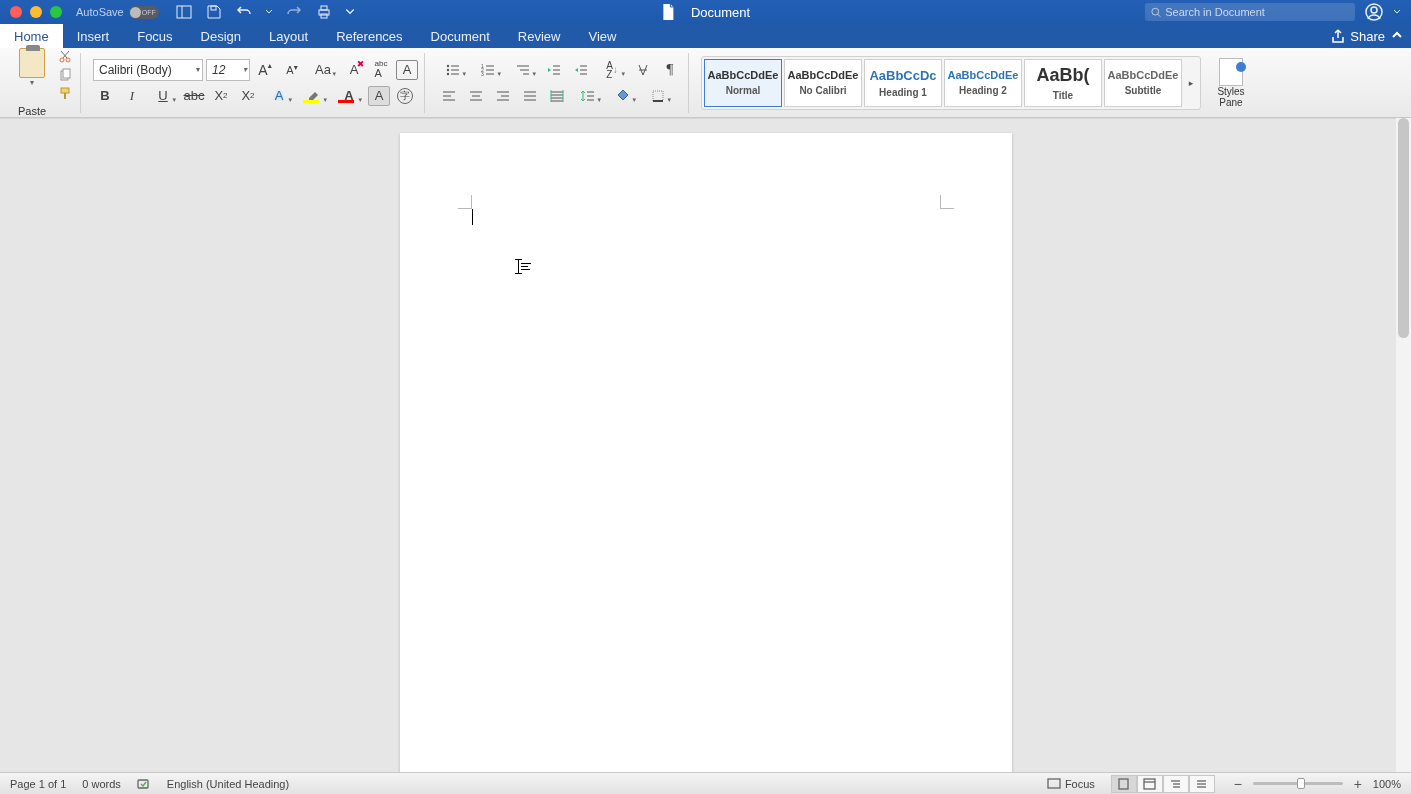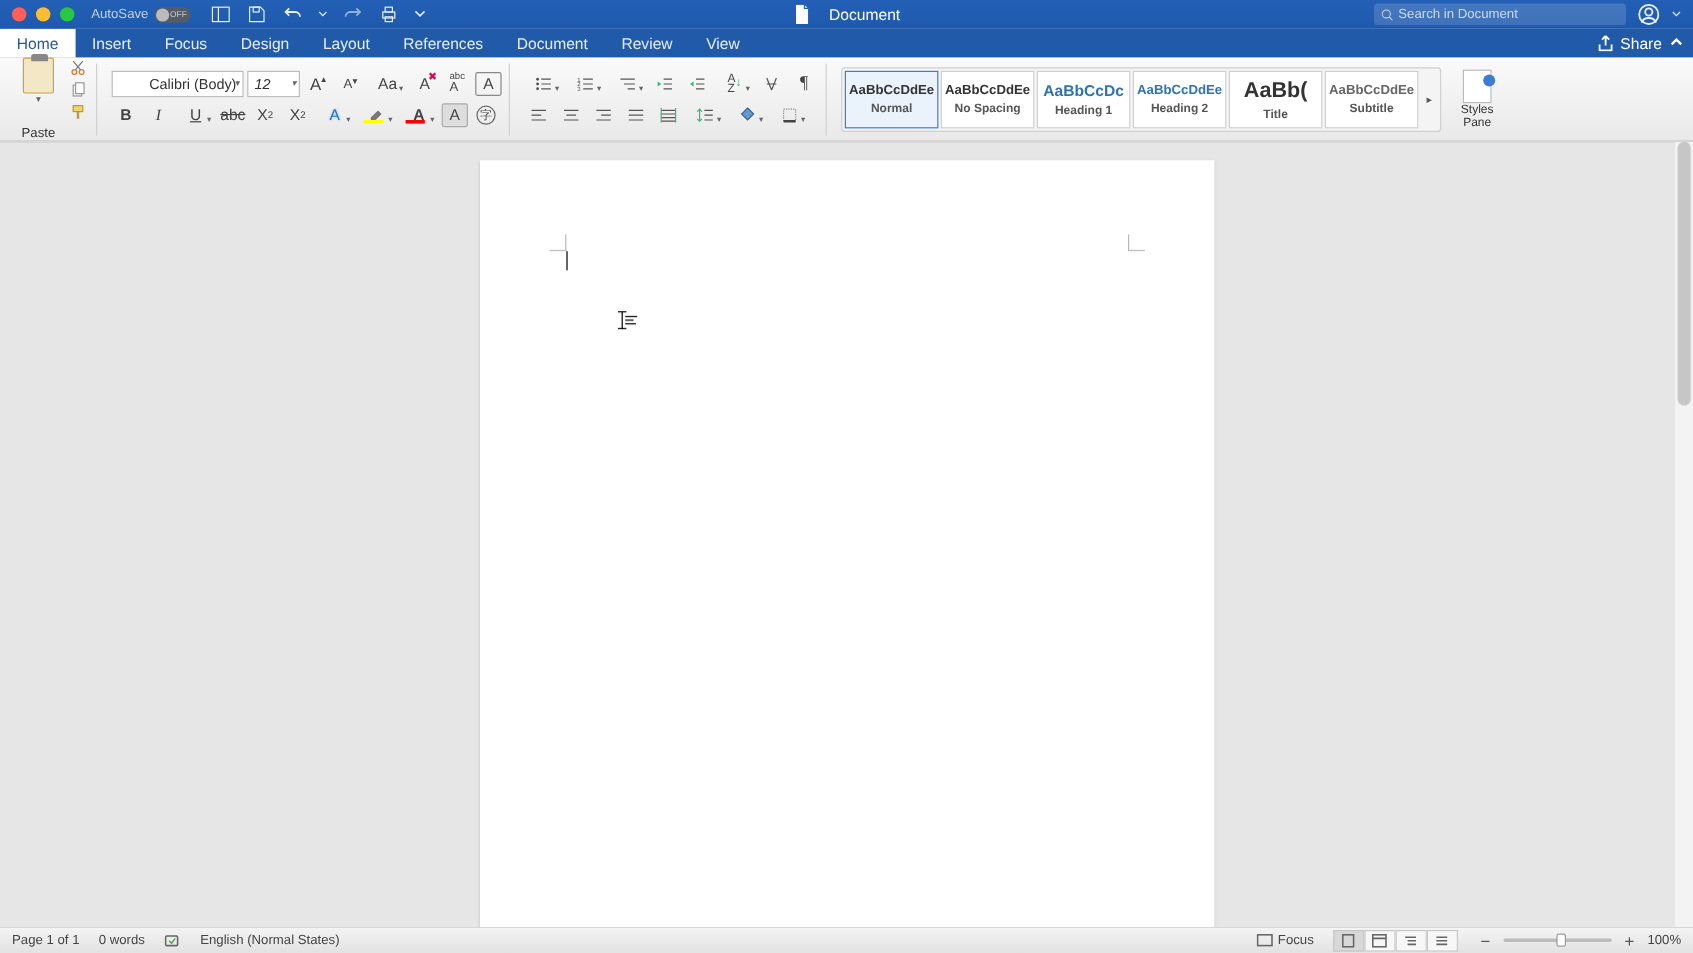--- a/index.html
+++ b/index.html
@@ -48,21 +48,21 @@
 .paste-big .drop{font-size:8px;color:#666;}
 .paste-big .lbl{font-size:11px;color:#333;margin-top:18px;}
 .clip-side{display:flex;flex-direction:column;gap:3px;margin-left:2px;}
 .mini-btn{width:18px;height:16px;cursor:pointer;display:flex;align-items:center;justify-content:center;}
 .mini-btn svg{width:14px;height:14px;}
 
 
 .fontg{display:flex;flex-direction:column;gap:4px;}
 .row{display:flex;gap:3px;align-items:center;}
 .combo{height:22px;border:1px solid #bcbcbc;background:#fff;display:flex;align-items:center;padding:0 5px;font-size:12px;color:#333;cursor:pointer;position:relative;}
-.combo.font{width:110px;justify-content:flex-end;}
+.combo.font{width:110px;}
 .combo.size{width:44px;font-style:italic;}
 .combo .dd{position:absolute;right:2px;font-size:8px;color:#666;}
 .ibtn{width:24px;height:22px;border:1px solid transparent;display:flex;align-items:center;justify-content:center;cursor:pointer;font-size:13px;color:#444;border-radius:2px;position:relative;}
 .ibtn.split{width:32px;}
 .ibtn .dd{font-size:7px;color:#666;position:absolute;right:2px;bottom:2px;}
 .ibtn svg{width:16px;height:16px;}
 .ibtn .underline-bar{position:absolute;bottom:3px;left:4px;right:10px;height:3px;}
 
 
 
@@ -447,21 +447,21 @@
   </div>
 
   <div class="group" style="border-right:none">
     <div class="styles-wrap">
       <div class="style-item selected">
           <span class="prev">AaBbCcDdEe</span>
           <span class="nm">Normal</span>
         </div>
       <div class="style-item">
           <span class="prev">AaBbCcDdEe</span>
-          <span class="nm">No Spacing</span>
+          <span class="nm">No Calibri</span>
         </div>
       <div class="style-item h1">
           <span class="prev" style="font-size:13px">AaBbCcDc</span>
           <span class="nm">Heading 1</span>
         </div>
       <div class="style-item h2">
           <span class="prev">AaBbCcDdEe</span>
           <span class="nm">Heading 2</span>
         </div>
       <div class="style-item title">
@@ -503,21 +503,21 @@
 
 <div class="status">
   <span class="sbtn">Page 1 of 1</span>
   <span class="sbtn">0 words</span>
   <span class="sbtn">
       <svg viewBox="0 0 14 14">
         <rect x="1" y="3" width="10" height="8" rx="1"></rect>
         <path d="M4 7l2 2 3-4" stroke="#5a5"></path>
       </svg>
     </span>
-  <span class="sbtn">English (Normal States)</span>
+  <span class="sbtn">English (United Heading)</span>
   <div class="spacer"></div>
   <span class="sbtn">
       <svg viewBox="0 0 14 14">
         <rect x="1" y="2" width="12" height="9"></rect>
       </svg>
       <span>Focus</span>
     </span>
   <div class="view-btns">
     <div class="vb active">
         <svg viewBox="0 0 13 12">

